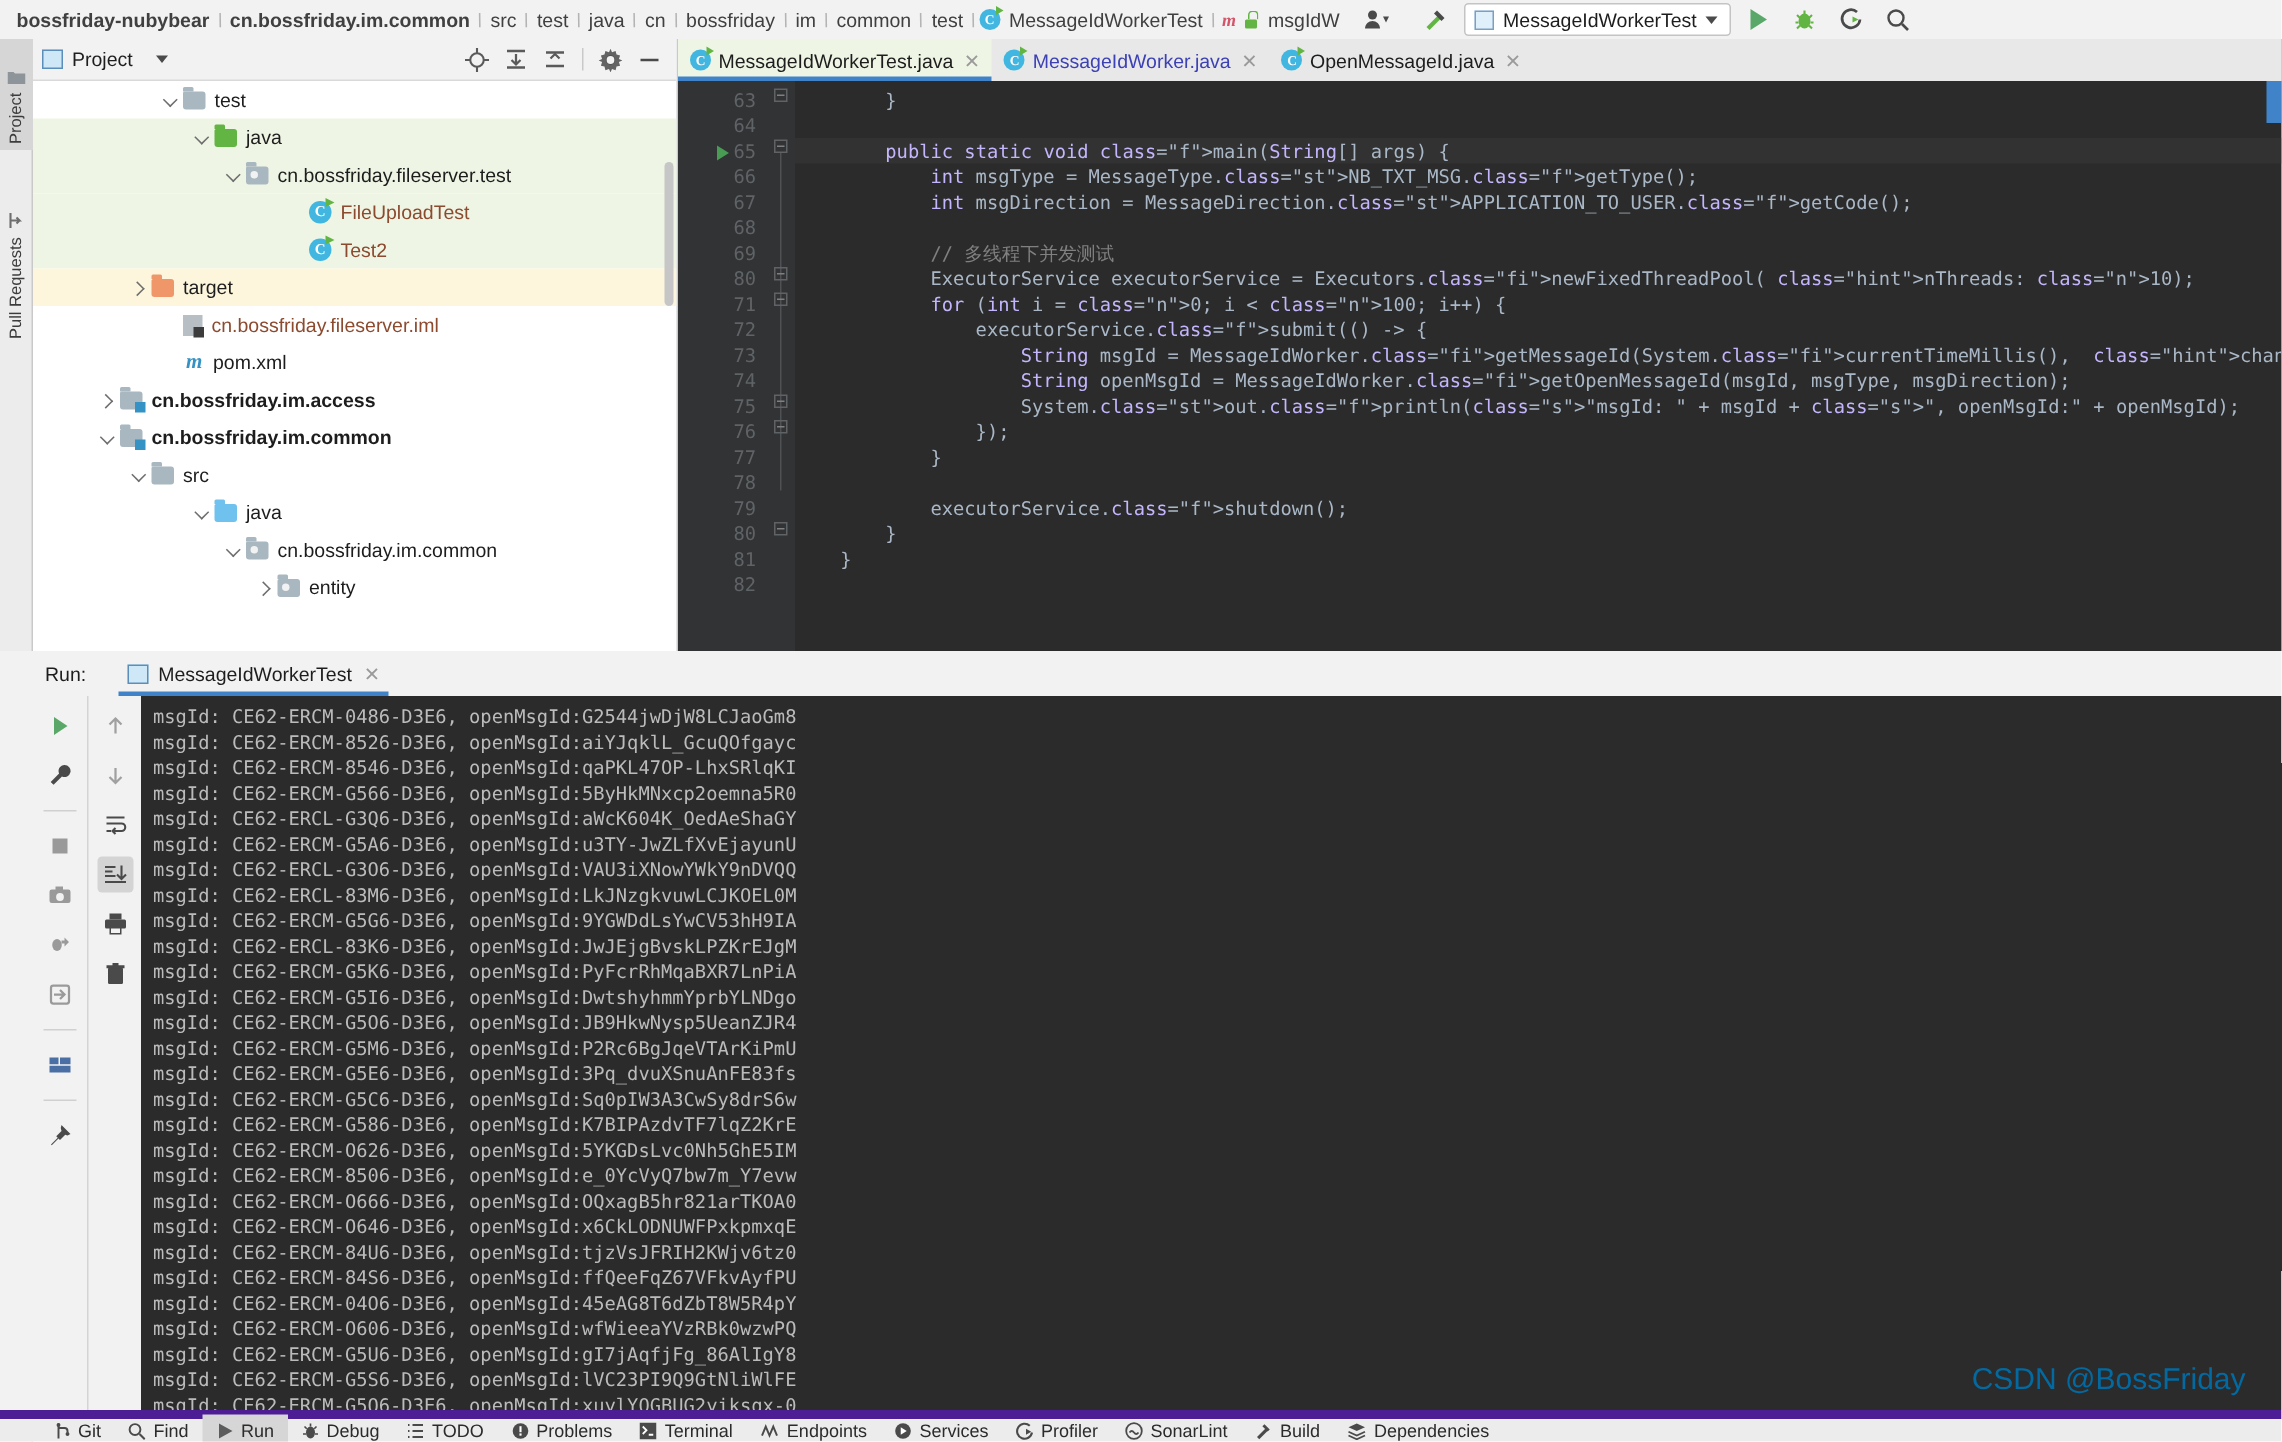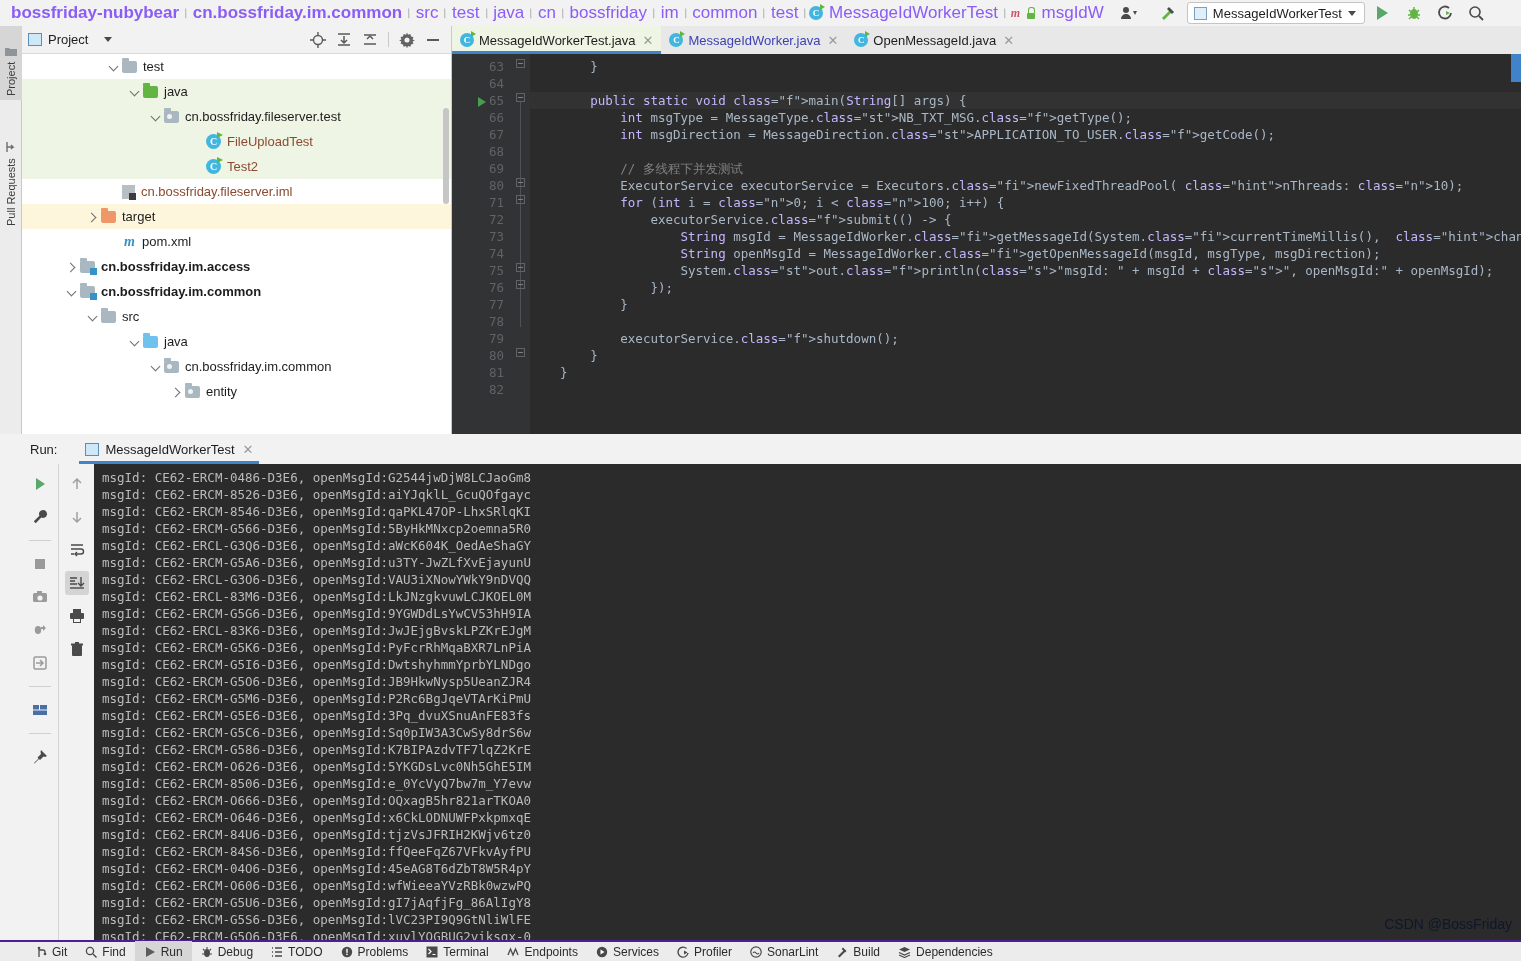--- a/index.html
+++ b/index.html
@@ -16,21 +16,21 @@
   .app { position: relative; width: 1521px; height: 961px; }
 
   
   .topbar {
     position: absolute; left: 0; top: 0; width: 1521px; height: 26px;
     background: #f2f2f2;
     display: flex; align-items: center;
     padding-left: 8px;
     white-space: nowrap;
   }
-  .crumb { font-size: 17px; color: #8b5cf6; padding: 0 3px; }
+  .crumb { font-size: 13px; color: #404040; padding: 0 3px; }
   .crumb.bold { font-weight: bold; }
   .crumb-sep {
     color: #b4b4b4; font-size: 13px; padding: 0 2px;
     transform: skewX(16deg); display: inline-block;
   }
   .crumb-ico { display: inline-flex; align-items: center; gap: 3px; }
   .cls-badge {
     width: 14px; height: 14px; border-radius: 50%;
     background: #40b6e0; color: #fff; font-size: 9px; font-weight: bold;
     display: inline-flex; align-items: center; justify-content: center;
@@ -291,29 +291,29 @@
   .tbi.on { background: #d4d4d4; }
   .tbdiv { width: 22px; height: 1px; background: #d0d0d0; margin: 2px 0; }
   .console {
     position: absolute; left: 94px; top: 30px; width: 1427px; height: 476px;
     background: #2b2b2b; color: #bbbbbb;
     font-family: "DejaVu Sans Mono", "Liberation Mono", monospace;
     font-size: 12.5px; line-height: 17px;
     padding: 5px 0 12px 8px; overflow: hidden; white-space: pre;
   }
   .watermark {
-    position: absolute; right: 9px; bottom: 8px;
-    color: #0f172a; font-size: 14px;
+    position: absolute; right: 24px; bottom: 8px;
+    color: #0369a1; font-size: 20px;
     font-family: "Liberation Sans", sans-serif;
   }
 
   
   .statusbar {
     position: absolute; left: 0; bottom: 0; width: 1521px; height: 21px;
-    background: #ececec; border-top: 2px solid #4c1d95;
+    background: #ececec; border-top: 6px solid #4c1d95;
     display: flex; align-items: center; font-size: 12px; color: #2b2b2b;
     padding-left: 26px;
   }
   .sb-item {
     display: inline-flex; align-items: center; gap: 5px;
     padding: 0 9px; height: 21px;
   }
   .sb-item.sel { background: #d6d6d6; }
 
   
@@ -521,31 +521,31 @@
           <span class="chev" style="visibility: hidden;"></span>
           <span class="cls-ico">C</span>
           <span class="tlabel brown">FileUploadTest</span>
         </div>
         <div class="trow hl-green">
           <span style="width: 168px; flex: 0 0 auto;"></span>
           <span class="chev" style="visibility: hidden;"></span>
           <span class="cls-ico">C</span>
           <span class="tlabel brown">Test2</span>
         </div>
+        <div class="trow hl-yellow">
+          <span style="width: 63px; flex: 0 0 auto;"></span>
+          <span class="chev right"></span>
+          <span class="folder orange"></span>
+          <span class="tlabel">target</span>
+        </div>
         <div class="trow">
           <span style="width: 84px; flex: 0 0 auto;"></span>
           <span class="chev" style="visibility: hidden;"></span>
           <span class="ficon-iml"></span>
           <span class="tlabel brown">cn.bossfriday.fileserver.iml</span>
-        </div>
-        <div class="trow hl-yellow">
-          <span style="width: 63px; flex: 0 0 auto;"></span>
-          <span class="chev right"></span>
-          <span class="folder orange"></span>
-          <span class="tlabel">target</span>
         </div>
         <div class="trow">
           <span style="width: 84px; flex: 0 0 auto;"></span>
           <span class="chev" style="visibility: hidden;"></span>
           <span class="ficon-m">m</span>
           <span class="tlabel">pom.xml</span>
         </div>
         <div class="trow">
           <span style="width: 42px; flex: 0 0 auto;"></span>
           <span class="chev right"></span>

